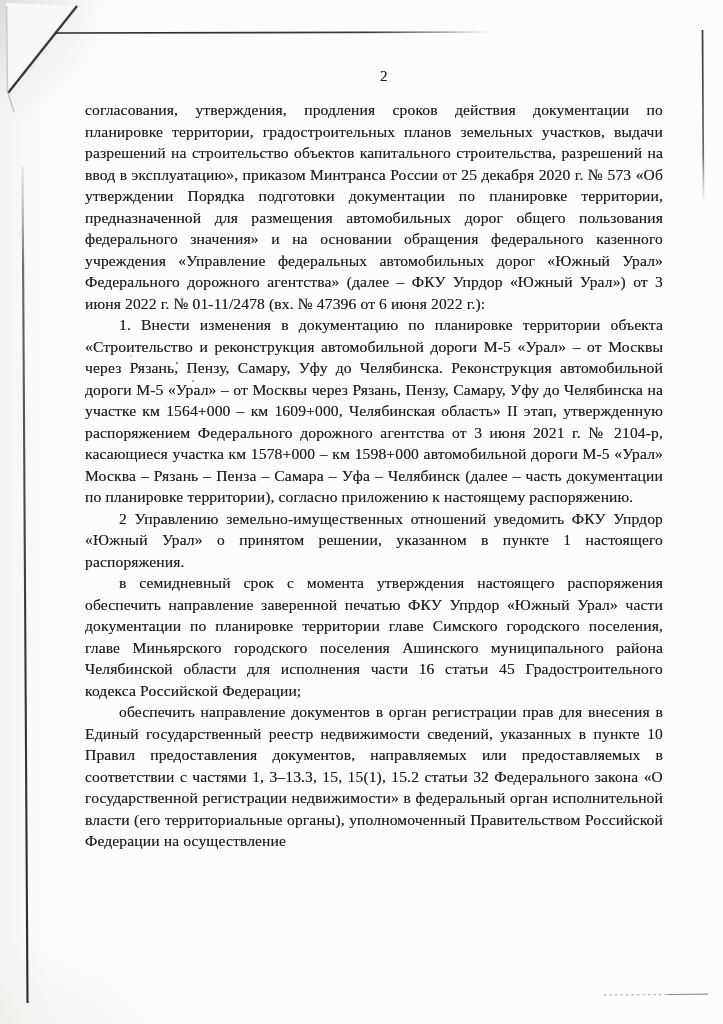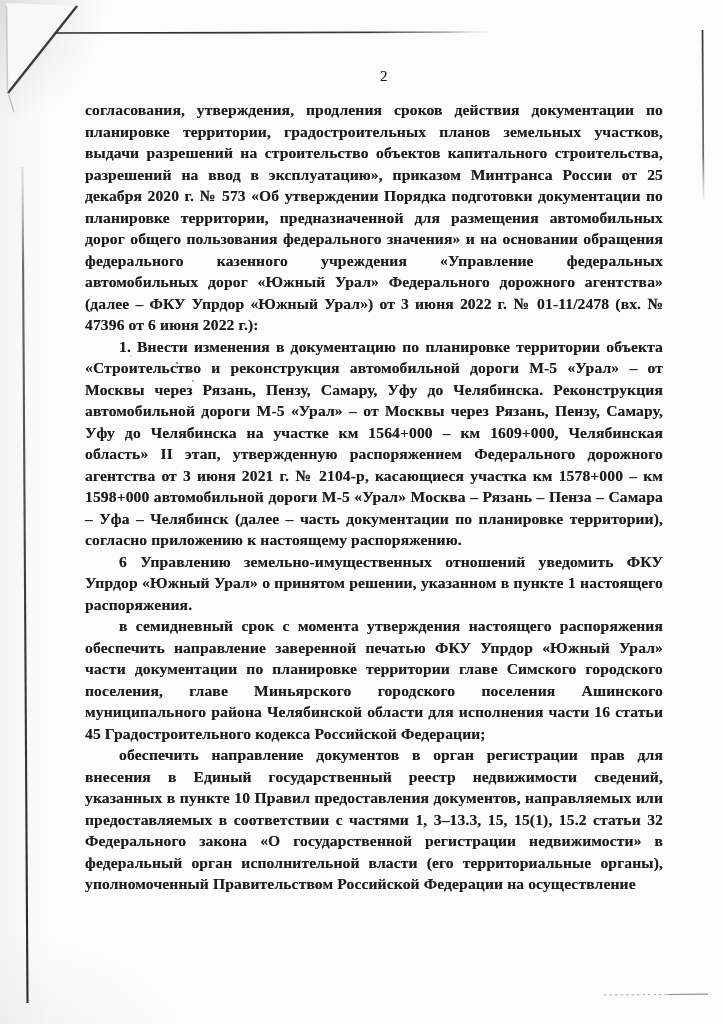--- a/index.html
+++ b/index.html
@@ -19,41 +19,40 @@
     position:absolute;top:68px;left:380px;
     font-size:15px;letter-spacing:0.5px;
     text-shadow:0 0 0.5px rgba(25,25,25,0.55);
   }
   .body-block{
     position:absolute;left:85px;top:99px;width:578px;
     font-size:15.6px;line-height:21.5px;
     text-align:justify;text-justify:inter-word;
     letter-spacing:0.12px;
     text-shadow:0 0 0.5px rgba(25,25,25,0.55);
-    font-weight:bold;
   }
   .body-block p{margin:0;}
   .indent{text-indent:34px;}
   .gap-before{margin-top:46px;}
   .artifacts{
     position:absolute;left:0;top:0;width:723px;height:1024px;
     pointer-events:none;
   }
 </style>
 </head>
 <body>
 
 <div class="sheet">
 
   <div class="pageno">2</div>
 
   <div class="body-block">
     <p>согласования, утверждения, продления сроков действия документации по планировке территории, градостроительных планов земельных участков, выдачи разрешений на строительство объектов капитального строительства, разрешений на ввод в эксплуатацию», приказом Минтранса России от 25 декабря 2020 г. № 573 «Об утверждении Порядка подготовки документации по планировке территории, предназначенной для размещения автомобильных дорог общего пользования федерального значения» и на основании обращения федерального казенного учреждения «Управление федеральных автомобильных дорог «Южный Урал» Федерального дорожного агентства» (далее – ФКУ Упрдор «Южный Урал») от 3 июня 2022 г. № 01-11/2478 (вх. № 47396 от 6 июня 2022 г.):</p>
     <p class="indent gap-before">1. Внести изменения в документацию по планировке территории объекта «Строительство и реконструкция автомобильной дороги М-5 «Урал» – от Москвы через Рязань, Пензу, Самару, Уфу до Челябинска. Реконструкция автомобильной дороги М-5 «Урал» – от Москвы через Рязань, Пензу, Самару, Уфу до Челябинска на участке км 1564+000 – км 1609+000, Челябинская область» II этап, утвержденную распоряжением Федерального дорожного агентства от 3 июня 2021 г. № 2104-р, касающиеся участка км 1578+000 – км 1598+000 автомобильной дороги М-5 «Урал» Москва – Рязань – Пенза – Самара – Уфа – Челябинск (далее – часть документации по планировке территории), согласно приложению к настоящему распоряжению.</p>
-    <p class="indent">6 Управлению земельно-имущественных отношений уведомить ФКУ Упрдор «Южный Урал» о принятом решении, указанном в пункте 1 настоящего распоряжения.</p>
+    <p class="indent">2 Управлению земельно-имущественных отношений уведомить ФКУ Упрдор «Южный Урал» о принятом решении, указанном в пункте 1 настоящего распоряжения.</p>
     <p class="indent">в семидневный срок с момента утверждения настоящего распоряжения обеспечить направление заверенной печатью ФКУ Упрдор «Южный Урал» части документации по планировке территории главе Симского городского поселения, главе Миньярского городского поселения Ашинского муниципального района Челябинской области для исполнения части 16 статьи 45 Градостроительного кодекса Российской Федерации;</p>
     <p class="indent">обеспечить направление документов в орган регистрации прав для внесения в Единый государственный реестр недвижимости сведений, указанных в пункте 10 Правил предоставления документов, направляемых или предоставляемых в соответствии с частями 1, 3–13.3, 15, 15(1), 15.2 статьи 32 Федерального закона «О государственной регистрации недвижимости» в федеральный орган исполнительной власти (его территориальные органы), уполномоченный Правительством Российской Федерации на осуществление</p>
   </div>
 
   <svg class="artifacts" viewBox="0 0 723 1024" xmlns="http://www.w3.org/2000/svg">
     <defs>
       <linearGradient id="gHRight" x1="0" y1="0" x2="1" y2="0">
         <stop offset="0" stop-color="#2b2b2b"></stop>
         <stop offset="0.72" stop-color="#3a3a3a"></stop>
         <stop offset="0.9" stop-color="#6a6a6a" stop-opacity="0.55"></stop>

